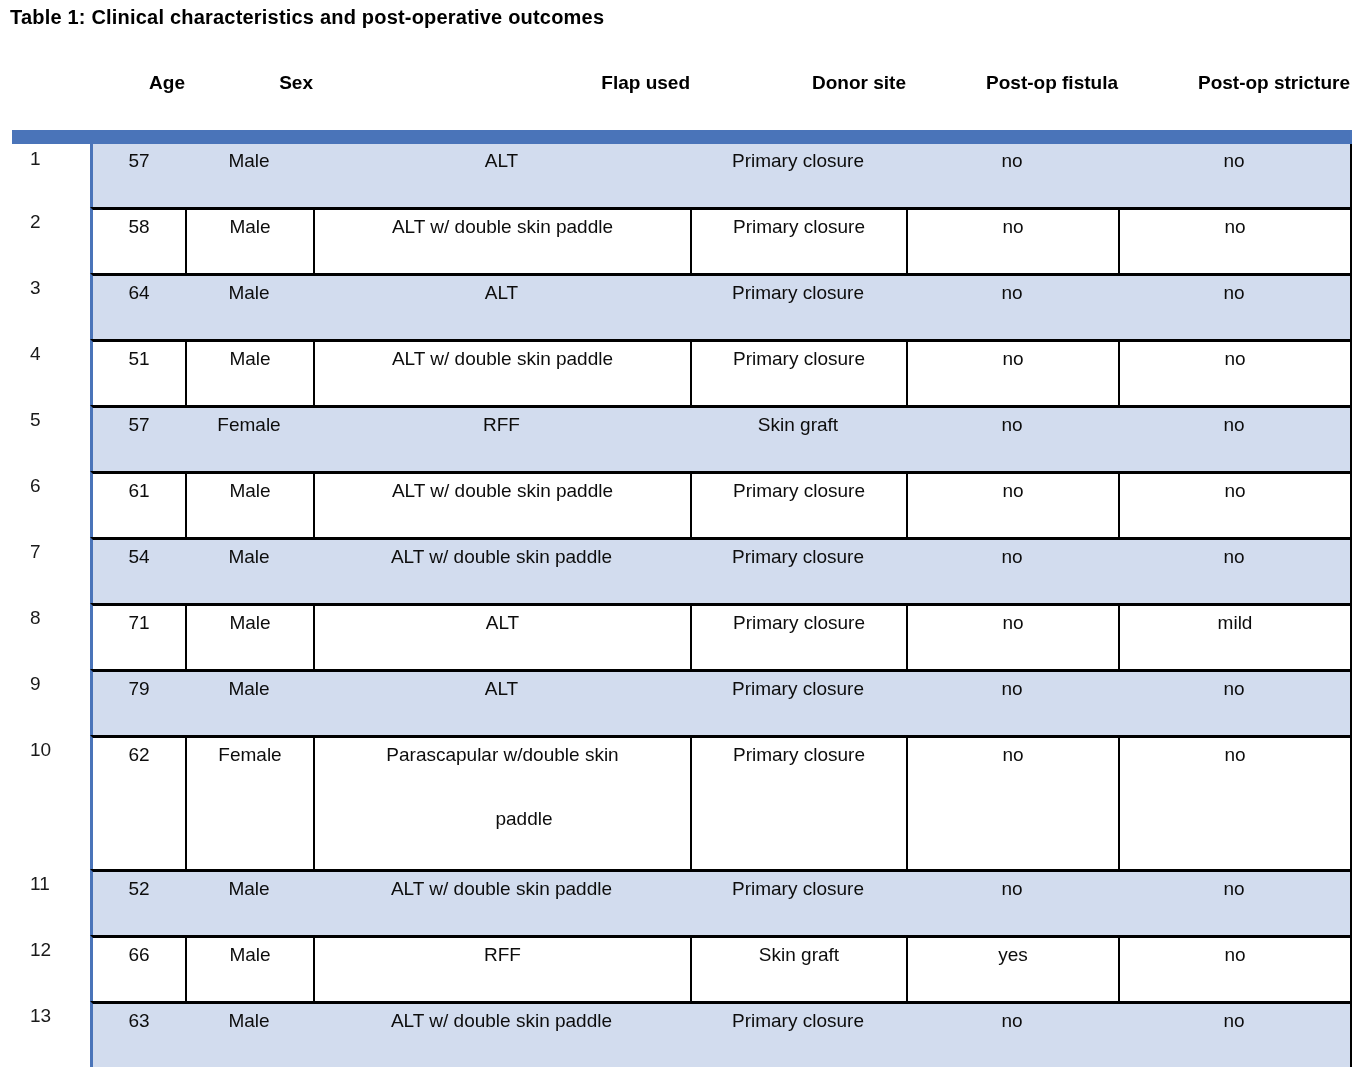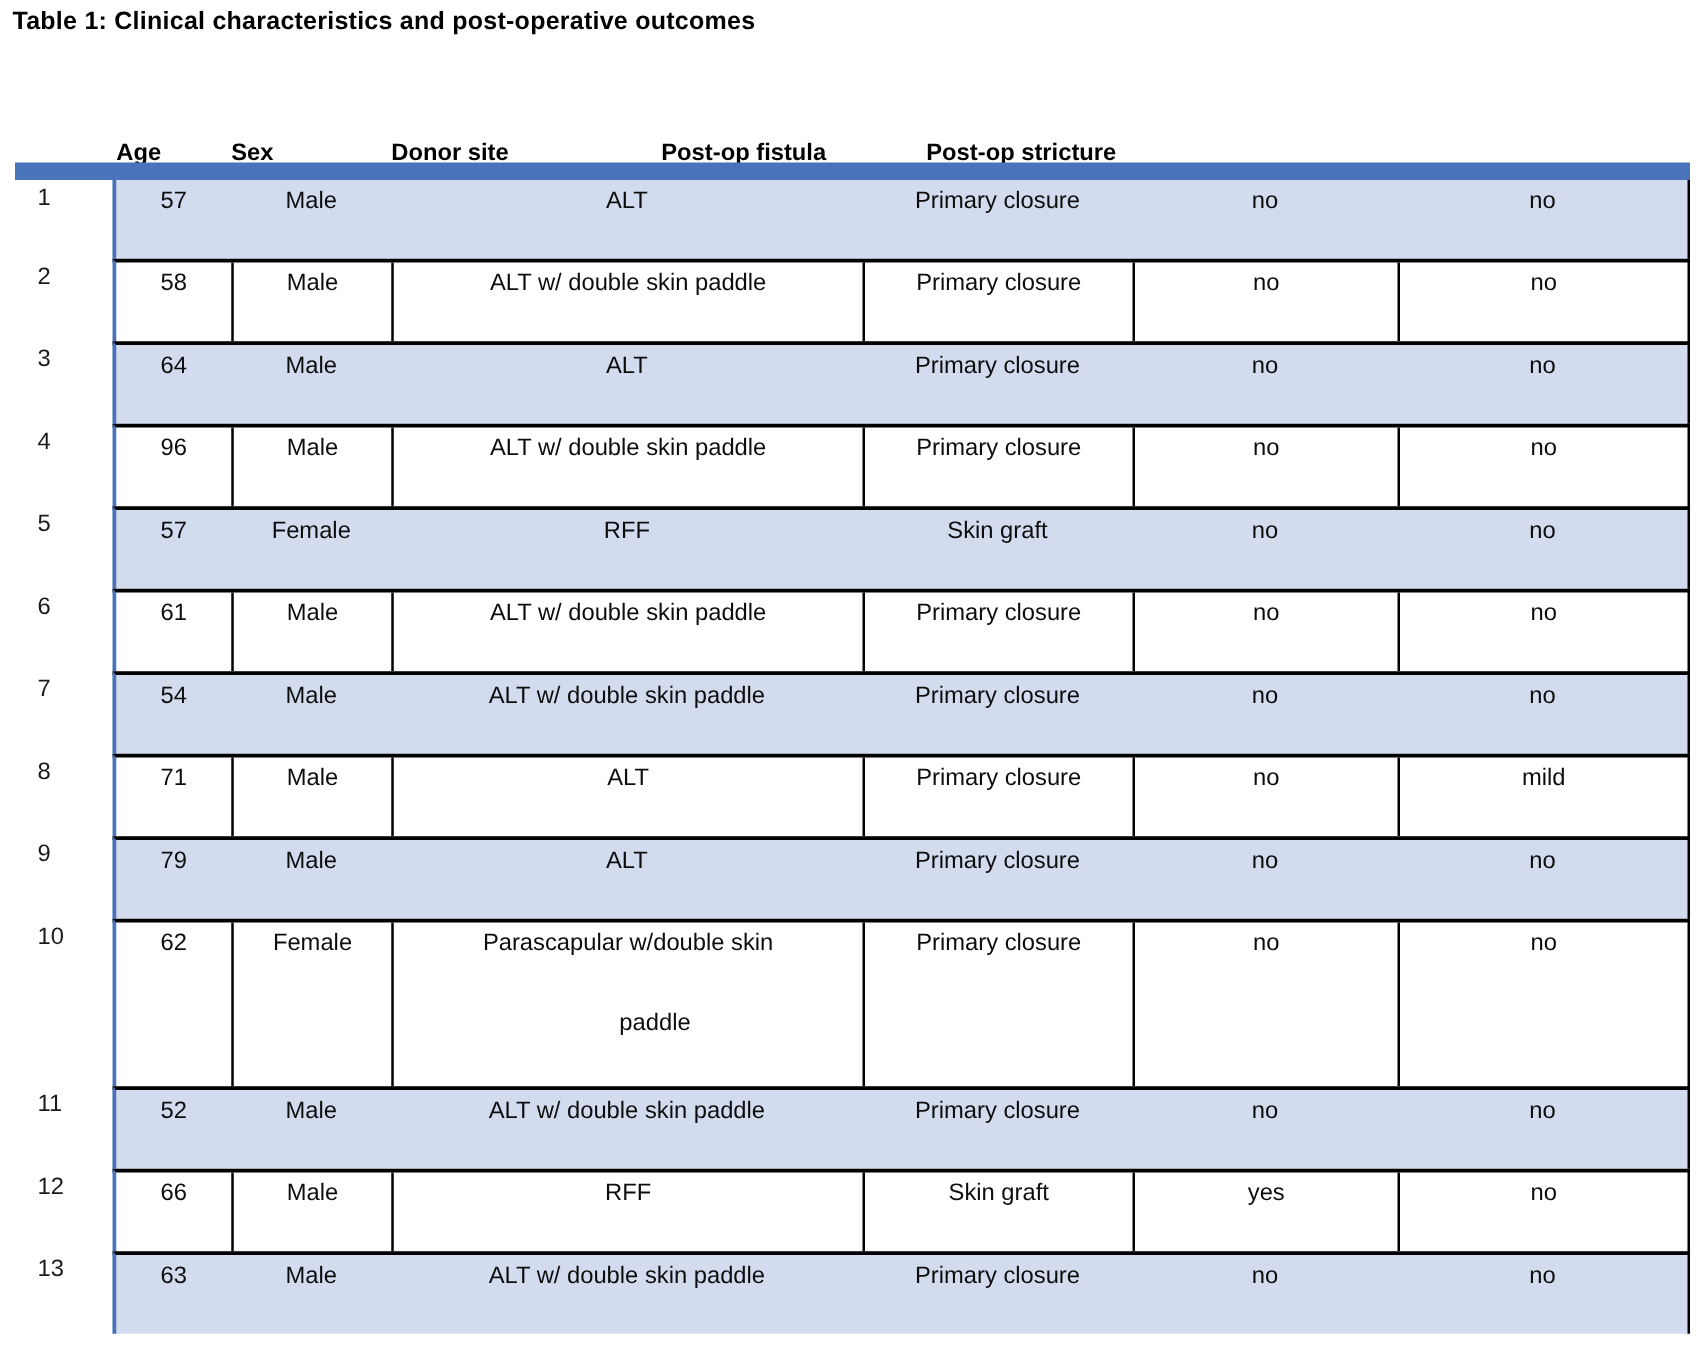--- a/index.html
+++ b/index.html
@@ -16,21 +16,21 @@
   }
   #page-title{
     position:absolute;left:10px;top:6px;
     font-size:20px;font-weight:bold;color:#000000;
     letter-spacing:.2px;
   }
   #header-row{
     position:absolute;left:93px;top:72px;width:1257px;
     display:flex;font-size:19px;font-weight:bold;color:#000;
   }
-  .hcell{text-align:left;margin-top:40px;}
+  .hcell{text-align:right;}
   .w-age{width:92px;}
   .w-sex{width:128px;}
   .w-flap{width:377px;}
   .w-donor{width:216px;}
   .w-fistula{width:212px;}
   .w-stricture{width:232px;}
   #accent-bar{
     position:absolute;left:12px;top:130px;width:1340px;height:14px;
     background:var(--accent);
   }
@@ -60,20 +60,21 @@
   .flap-line + .flap-line{margin-top:40px;padding-left:43px;}
 </style>
 </head>
 <body>
 
 <div id="page-title">Table 1: Clinical characteristics and post-operative outcomes</div>
 
 <div id="header-row">
   <div class="hcell w-age">Age</div>
   <div class="hcell w-sex">Sex</div>
+  <div class="hcell w-flap">Flap used</div>
   <div class="hcell w-donor">Donor site</div>
   <div class="hcell w-fistula">Post-op fistula</div>
   <div class="hcell w-stricture">Post-op stricture</div>
 </div>
 
 <div id="accent-bar"></div>
 
 <div id="table-body">
     <div class="row band">
       <div class="num">1</div>
@@ -110,21 +111,21 @@
           <div class="flap-line">ALT</div>
         </div>
         <div class="cell w-donor">Primary closure</div>
         <div class="cell w-fistula">no</div>
         <div class="cell w-stricture">no</div>
       </div>
     </div>
     <div class="row plain">
       <div class="num">4</div>
       <div class="main">
-        <div class="cell w-age">96</div>
+        <div class="cell w-age">51</div>
         <div class="cell w-sex">Male</div>
         <div class="cell w-flap">
           <div class="flap-line">ALT w/ double skin paddle</div>
         </div>
         <div class="cell w-donor">Primary closure</div>
         <div class="cell w-fistula">no</div>
         <div class="cell w-stricture">no</div>
       </div>
     </div>
     <div class="row band">

